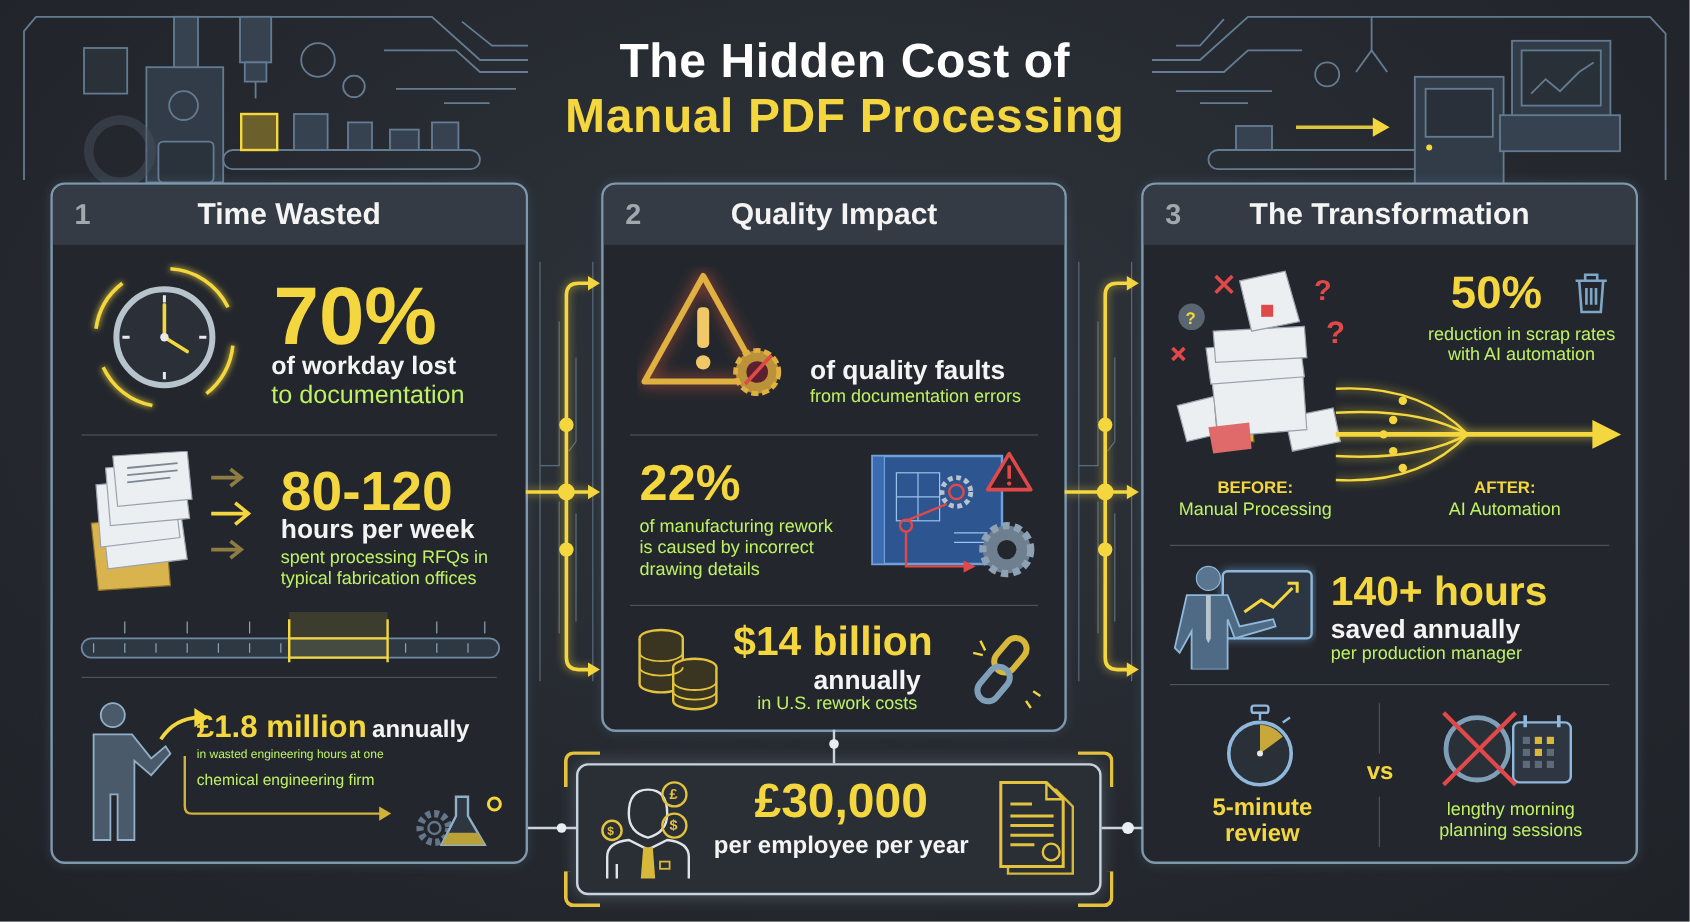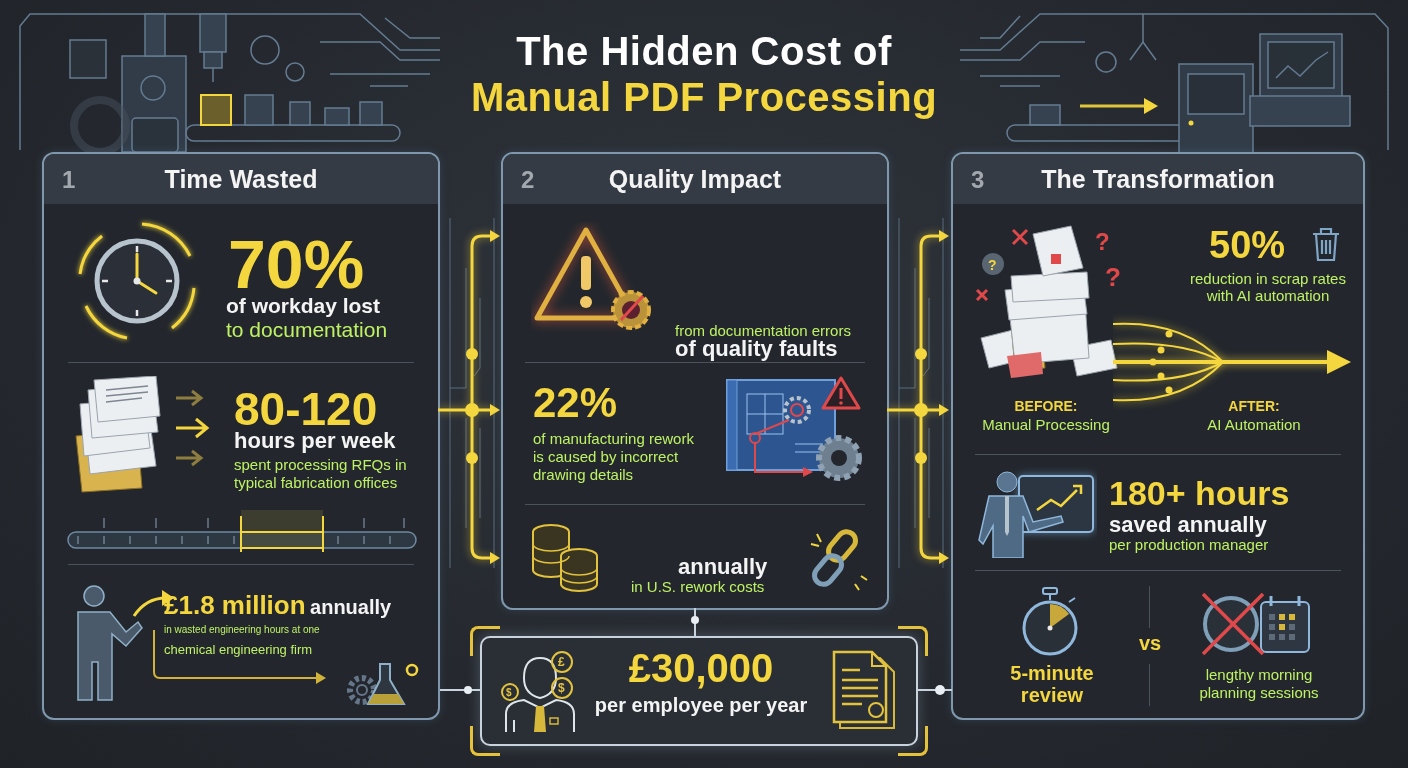--- a/index.html
+++ b/index.html
@@ -261,21 +261,21 @@
   </div>
 
   <svg class="abs" style="left:28px;top:68px" width="130" height="115" viewBox="0 0 130 115">
     <path d="M55 8 L104 96 L6 96 Z" fill="none" stroke="#e0b040" stroke-width="5" stroke-linejoin="round" style="filter:drop-shadow(0 0 6px rgba(230,90,60,0.8))"></path>
     <rect x="50" y="34" width="10" height="34" rx="4" fill="#f0c868"></rect>
     <circle cx="55" cy="80" r="6" fill="#f0c868"></circle>
     <circle cx="100" cy="88" r="18" fill="#b9923a" stroke="#e0b040" stroke-width="4" stroke-dasharray="6 3"></circle>
     <circle cx="100" cy="88" r="9" fill="#5a2030"></circle>
     <line x1="90" y1="98" x2="112" y2="74" stroke="#e0484a" stroke-width="3"></line>
   </svg>
-  <div class="abs sub-bold" style="left:172px;top:142px;font-size:22px;margin-top:40px;">of quality faults</div>
+  <div class="abs sub-bold" style="left:172px;top:142px;font-size:22px;">of quality faults</div>
   <div class="abs sub" style="left:172px;top:168px;font-size:15px;">from documentation errors</div>
 
   <div class="divider" style="left:22px;right:22px;top:208px;"></div>
 
   <div class="abs big yellow" style="left:30px;top:228px;font-size:42px;">22%</div>
   <div class="abs sub" style="left:30px;top:276px;font-size:15px;">of manufacturing rework</div>
   <div class="abs sub" style="left:30px;top:294px;font-size:15px;">is caused by incorrect</div>
   <div class="abs sub" style="left:30px;top:312px;font-size:15px;">drawing details</div>
   <svg class="abs" style="left:220px;top:220px" width="150" height="120" viewBox="0 0 150 120">
     <path d="M4 6 L112 6 L112 96 L4 96 Z" fill="#2d5590" stroke="#6fa0dc" stroke-width="2"></path>
@@ -309,20 +309,21 @@
       <ellipse cx="50" cy="38" rx="18" ry="7"></ellipse>
         <path d="M32 38 L32 66 A18 7 0 0 0 68 66 L68 38"></path>
     </g>
     <g stroke="#e3c33d" stroke-width="1.5" fill="none">
       <path d="M4 26 A18 7 0 0 0 40 26"></path>
         <path d="M4 38 A18 7 0 0 0 40 38"></path>
       <path d="M32 50 A18 7 0 0 0 68 50"></path>
         <path d="M32 58 A18 7 0 0 0 68 58"></path>
     </g>
   </svg>
+  <div class="abs big yellow" style="left:108px;top:364px;font-size:34px;">$14 billion</div>
   <div class="abs sub-bold" style="left:175px;top:400px;font-size:22px;">annually</div>
   <div class="abs sub" style="left:128px;top:424px;font-size:15px;">in U.S. rework costs</div>
   <svg class="abs" style="left:300px;top:370px" width="70" height="70" viewBox="0 0 70 70">
     <rect x="30" y="6" width="18" height="32" rx="9" transform="rotate(40 39 22)" fill="none" stroke="#d8b83a" stroke-width="5"></rect>
     <rect x="16" y="30" width="18" height="32" rx="9" transform="rotate(40 25 46)" fill="none" stroke="#7f9fb8" stroke-width="5"></rect>
     <g stroke="#f4d63e" stroke-width="2">
         <line x1="8" y1="20" x2="16" y2="22"></line>
         <line x1="14" y1="10" x2="18" y2="18"></line>
         <line x1="58" y1="52" x2="64" y2="56"></line>
         <line x1="52" y1="60" x2="56" y2="66"></line>
@@ -425,21 +426,21 @@
   <div class="divider" style="left:22px;right:22px;top:300px;"></div>
 
   <svg class="abs" style="left:24px;top:312px" width="120" height="92" viewBox="0 0 120 92">
     <rect x="42" y="10" width="74" height="56" rx="4" fill="#2c3642" stroke="#8fb8dc" stroke-width="2" style="filter:drop-shadow(0 0 4px rgba(120,170,220,0.6))"></rect>
     <path d="M60 44 L74 34 L84 40 L100 24" fill="none" stroke="#f4d63e" stroke-width="2.5"></path>
     <path d="M96 20 L104 20 L104 28" fill="none" stroke="#f4d63e" stroke-width="2.5"></path>
     <circle cx="30" cy="16" r="10" fill="#5a7590" stroke="#8fb8dc"></circle>
     <path d="M12 30 L46 30 L56 56 L84 50 L86 56 L52 66 L46 50 L46 92 L16 92 L16 60 L6 78 L2 74 Z" fill="#4f6a84" stroke="#8fb8dc" stroke-width="1.5"></path>
     <path d="M28 30 L32 30 L32 66 L30 70 L28 66 Z" fill="#b7c3cd"></path>
   </svg>
-  <div class="abs big yellow" style="left:156px;top:322px;font-size:34px;">180+ hours</div>
+  <div class="abs big yellow" style="left:156px;top:322px;font-size:34px;">140+ hours</div>
   <div class="abs sub-bold" style="left:156px;top:358px;font-size:22px;">saved annually</div>
   <div class="abs sub" style="left:156px;top:382px;font-size:15px;">per production manager</div>
 
   <div class="divider" style="left:22px;right:22px;top:416px;"></div>
 
   <svg class="abs" style="left:66px;top:432px" width="64" height="72" viewBox="0 0 64 72">
     <rect x="24" y="2" width="14" height="6" rx="2" fill="none" stroke="#8fb8dc" stroke-width="2"></rect>
     <line x1="31" y1="8" x2="31" y2="14" stroke="#8fb8dc" stroke-width="2"></line>
     <line x1="50" y1="16" x2="56" y2="12" stroke="#8fb8dc" stroke-width="2"></line>
     <circle cx="31" cy="42" r="26" fill="#2a3038" stroke="#8fb8dc" stroke-width="3"></circle>

